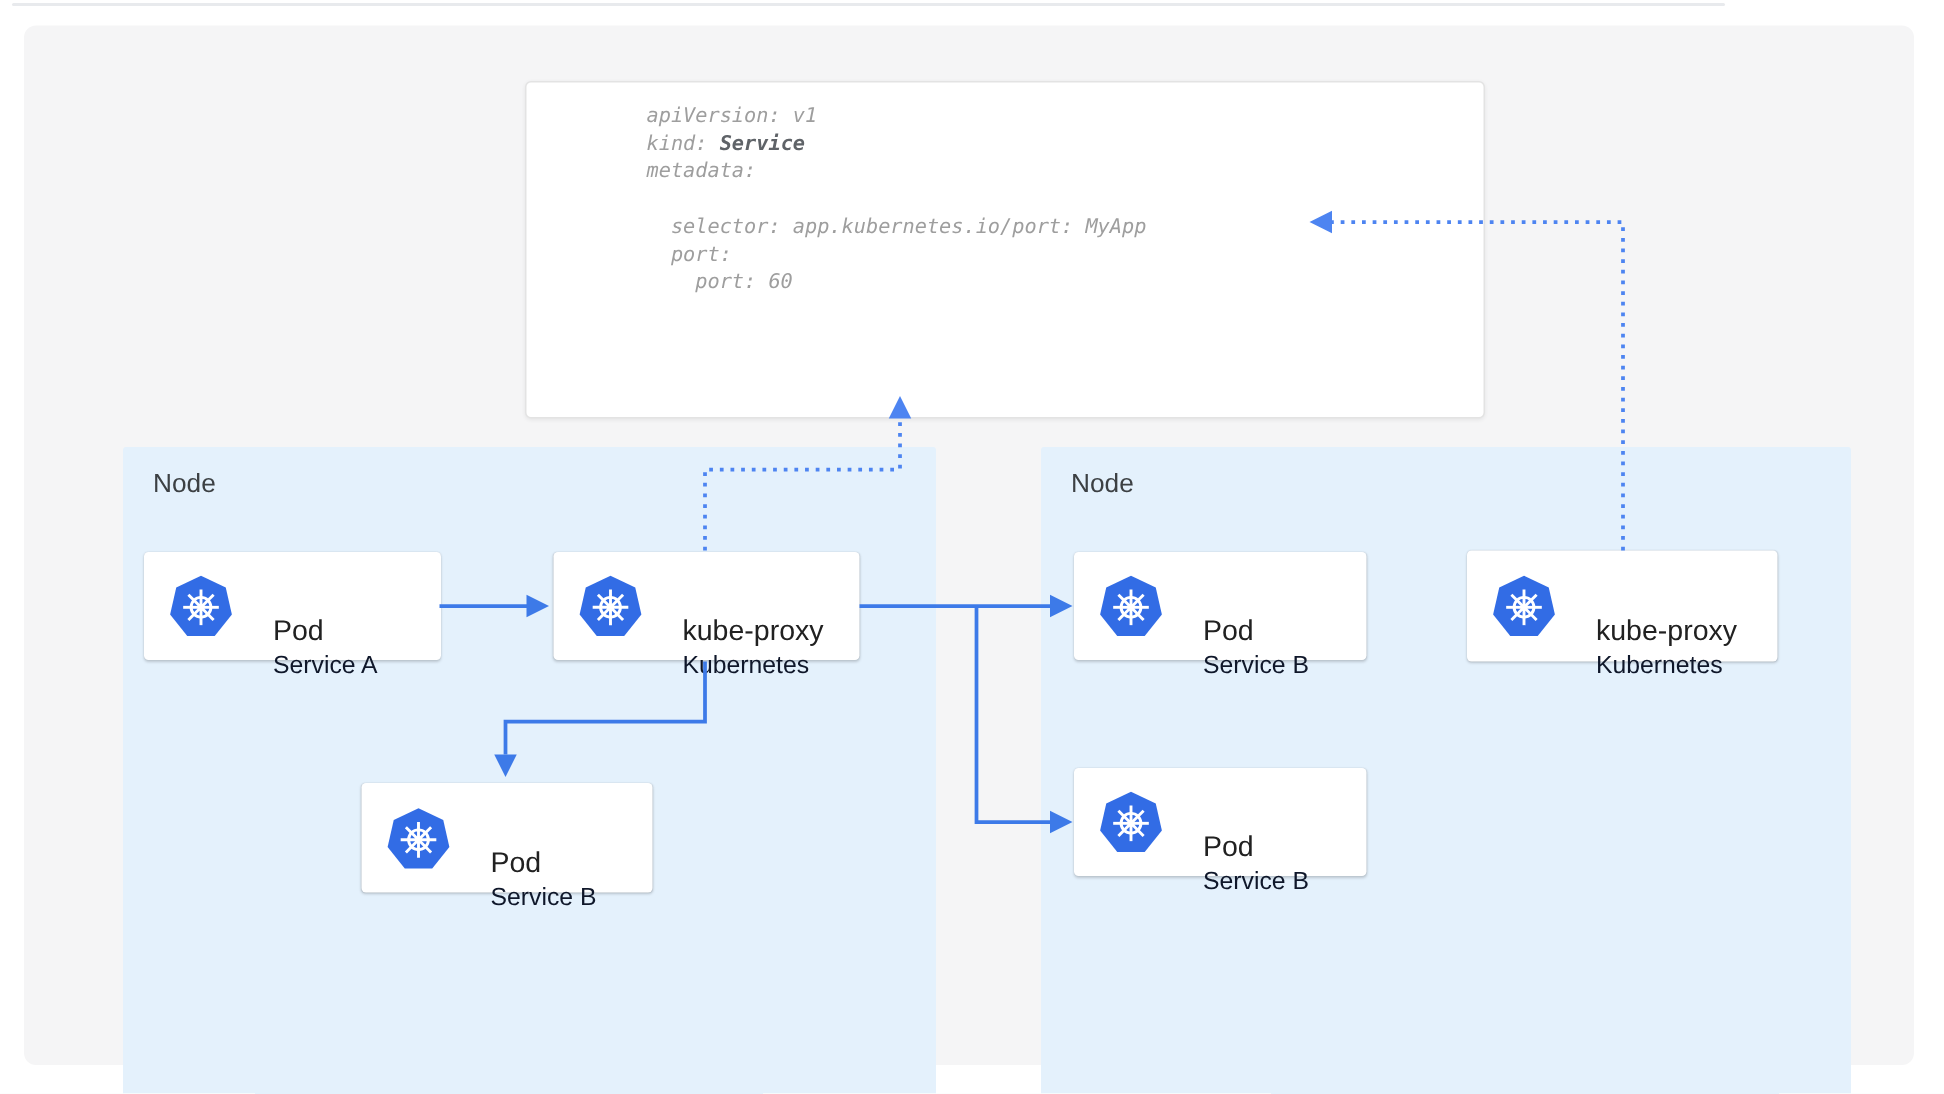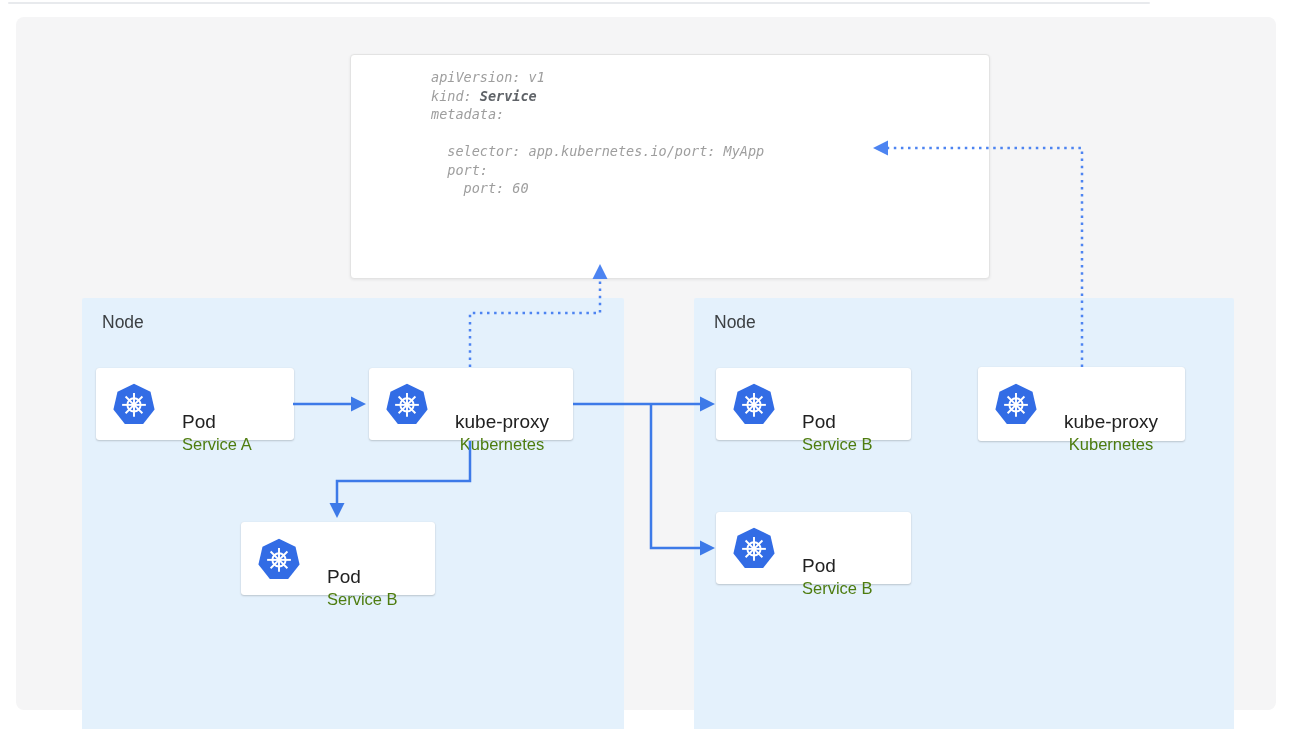--- a/index.html
+++ b/index.html
@@ -84,21 +84,21 @@
     transform: translateY(-50%);
     width: 44px; height: 44px;
   }
   .card .card-text {
     position: absolute;
     left: 86px; top: 50%;
     transform: translateY(-50%);
     margin-top: 28px;
   }
   .card-title    { font-size: 19px;   line-height: 23px; color: #212121; }
-  .card-subtitle { font-size: 16.5px; line-height: 22px; color: #4d7c0f; text-align: center; }
+  .card-subtitle { font-size: 16.5px; line-height: 22px; color: #0f172a; }
 
   .card-pod-a        { left: 96px;  top: 368px; width: 198px; height: 72px; }
   .card-kp-left      { left: 369px; top: 368px; width: 204px; height: 72px; }
   .card-pod-b-left   { left: 241px; top: 522px; width: 194px; height: 73px; }
   .card-pod-b-rtop   { left: 716px; top: 368px; width: 195px; height: 72px; }
   .card-pod-b-rbot   { left: 716px; top: 512px; width: 195px; height: 72px; }
   .card-kp-right     { left: 978px; top: 367px; width: 207px; height: 74px; }
 
   
   .arrows {

